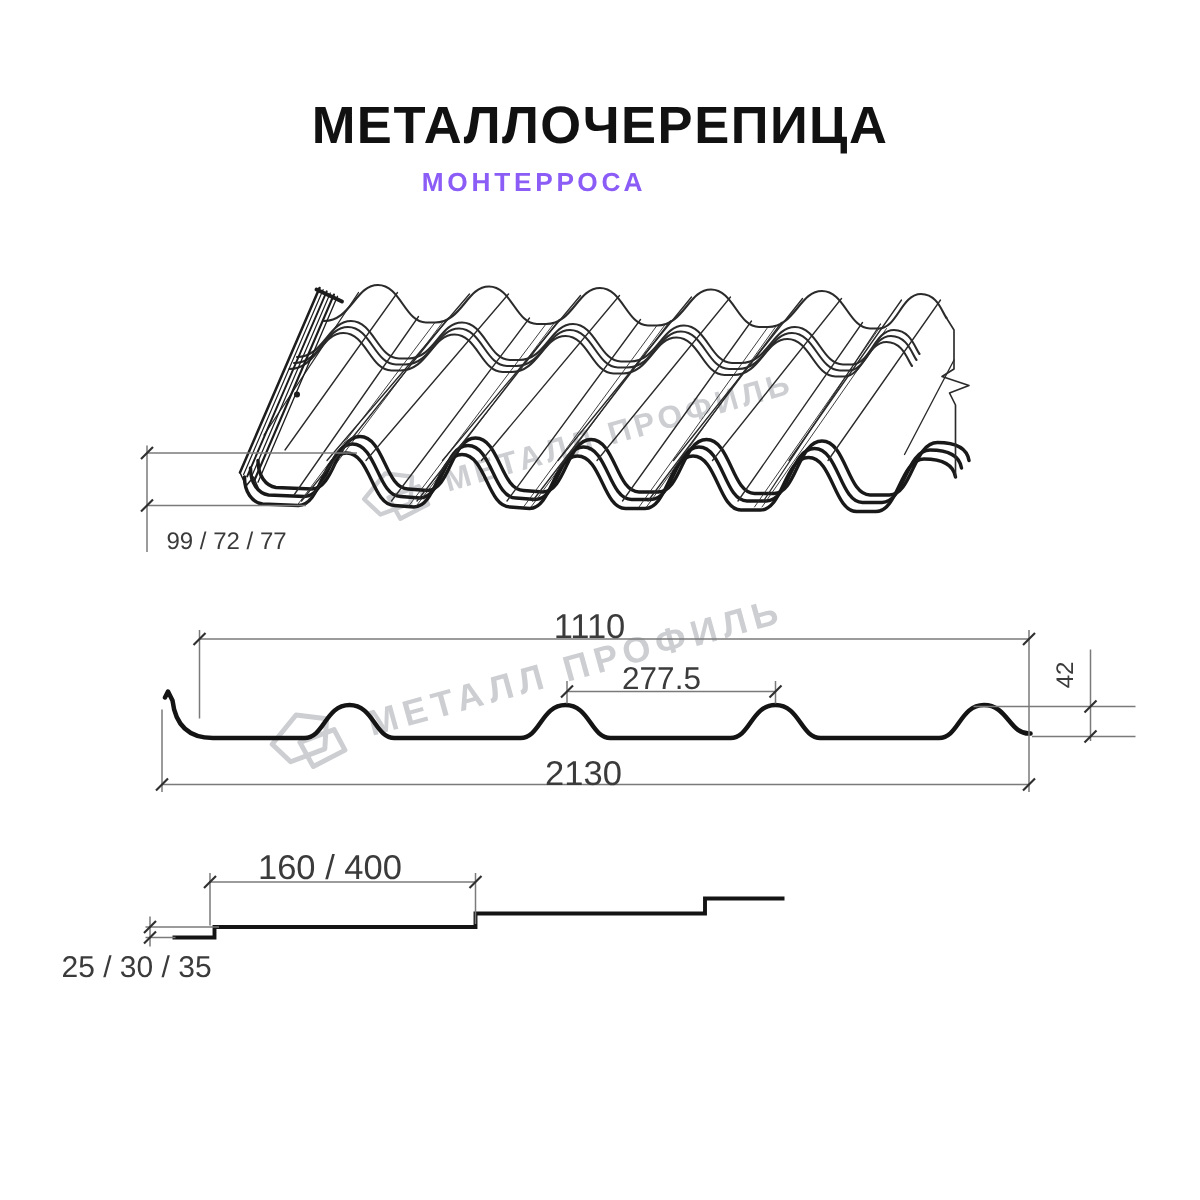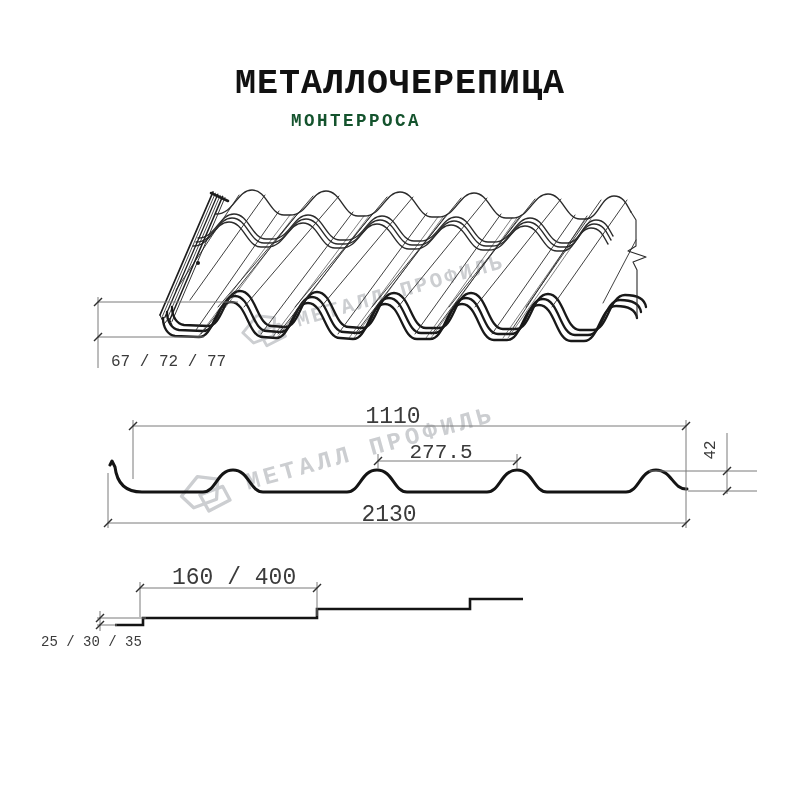--- a/index.html
+++ b/index.html
@@ -1,38 +1,38 @@
 <!DOCTYPE html>
 <html><head>
 <meta charset="utf-8">
 <style>
   html,body{margin:0;padding:0;background:#ffffff;}
   .page{position:relative;width:800px;height:800px;background:#fff;overflow:hidden;
-        font-family:Liberation Mono, monospace;color:#222;}
+        font-family:Liberation Sans, sans-serif;color:#222;}
   .title{position:absolute;left:0;top:64px;width:800px;text-align:center;
          font-size:35px;font-weight:bold;letter-spacing:1px;color:#111;margin:0;}
   .subtitle{position:absolute;left:0;top:111px;width:712px;text-align:center;
-         font-size:17.5px;font-weight:600;letter-spacing:2.5px;color:#14532d;}
+         font-size:17.5px;font-weight:600;letter-spacing:2.5px;color:#8b5cf6;}
   .wm-text{position:absolute;font-weight:bold;color:#ccced1;white-space:nowrap;
          transform-origin:left center;}
   .wm1t{left:297px;top:310px;font-size:21px;letter-spacing:2.8px;transform:rotate(-16deg);}
   .wm2t{left:246px;top:470px;font-size:24px;letter-spacing:4px;transform:rotate(-15.5deg);}
   .wm-logo{position:absolute;transform:rotate(-8deg);}
   .wm1l{left:238px;top:310px;}
   .wm2l{left:176px;top:470px;}
   .draw{position:absolute;left:0;top:0;}
   .lbl{position:absolute;color:#3b3b3b;font-size:23px;white-space:nowrap;}
   .c{text-align:center;}
   .lbl-1110{left:358px;top:404px;width:70px;}
   .lbl-2775{left:404px;top:441px;width:74px;font-size:21px;}
   .lbl-42{left:694px;top:441px;width:34px;font-size:16px;transform:rotate(-90deg);}
   .lbl-1170{left:352px;top:502px;width:74px;}
   .lbl-677277{left:111px;top:353px;font-size:16px;}
   .lbl-350400{left:172px;top:565px;width:95px;}
-  .lbl-253035{left:41px;top:634px;font-size:14px;}
+  .lbl-253035{left:41px;top:634px;font-size:20px;}
 </style>
 </head>
 <body>
 
 <div class="page">
 
   <h1 class="title">МЕТАЛЛОЧЕРЕПИЦА</h1>
   <div class="subtitle">МОНТЕРРОСА</div>
 
   <svg class="wm-logo wm1l" width="58" height="40" viewBox="0 0 100 66">
@@ -184,17 +184,17 @@
         <line x1="313" y1="592" x2="321" y2="584"></line>
       <line x1="96" y1="622" x2="104" y2="614"></line>
         <line x1="96" y1="629" x2="104" y2="621"></line>
     </g>
   </svg>
 
   <div class="lbl lbl-1110 c">1110</div>
   <div class="lbl lbl-2775 c">277.5</div>
   <div class="lbl lbl-42 c">42</div>
   <div class="lbl lbl-1170 c">2130</div>
-  <div class="lbl lbl-677277">67 / 72 / 77</div>
+  <div class="lbl lbl-677277">99 / 72 / 77</div>
   <div class="lbl lbl-350400 c">160 / 400</div>
   <div class="lbl lbl-253035">25 / 30 / 35</div>
 
 </div>
 
 </body></html>

